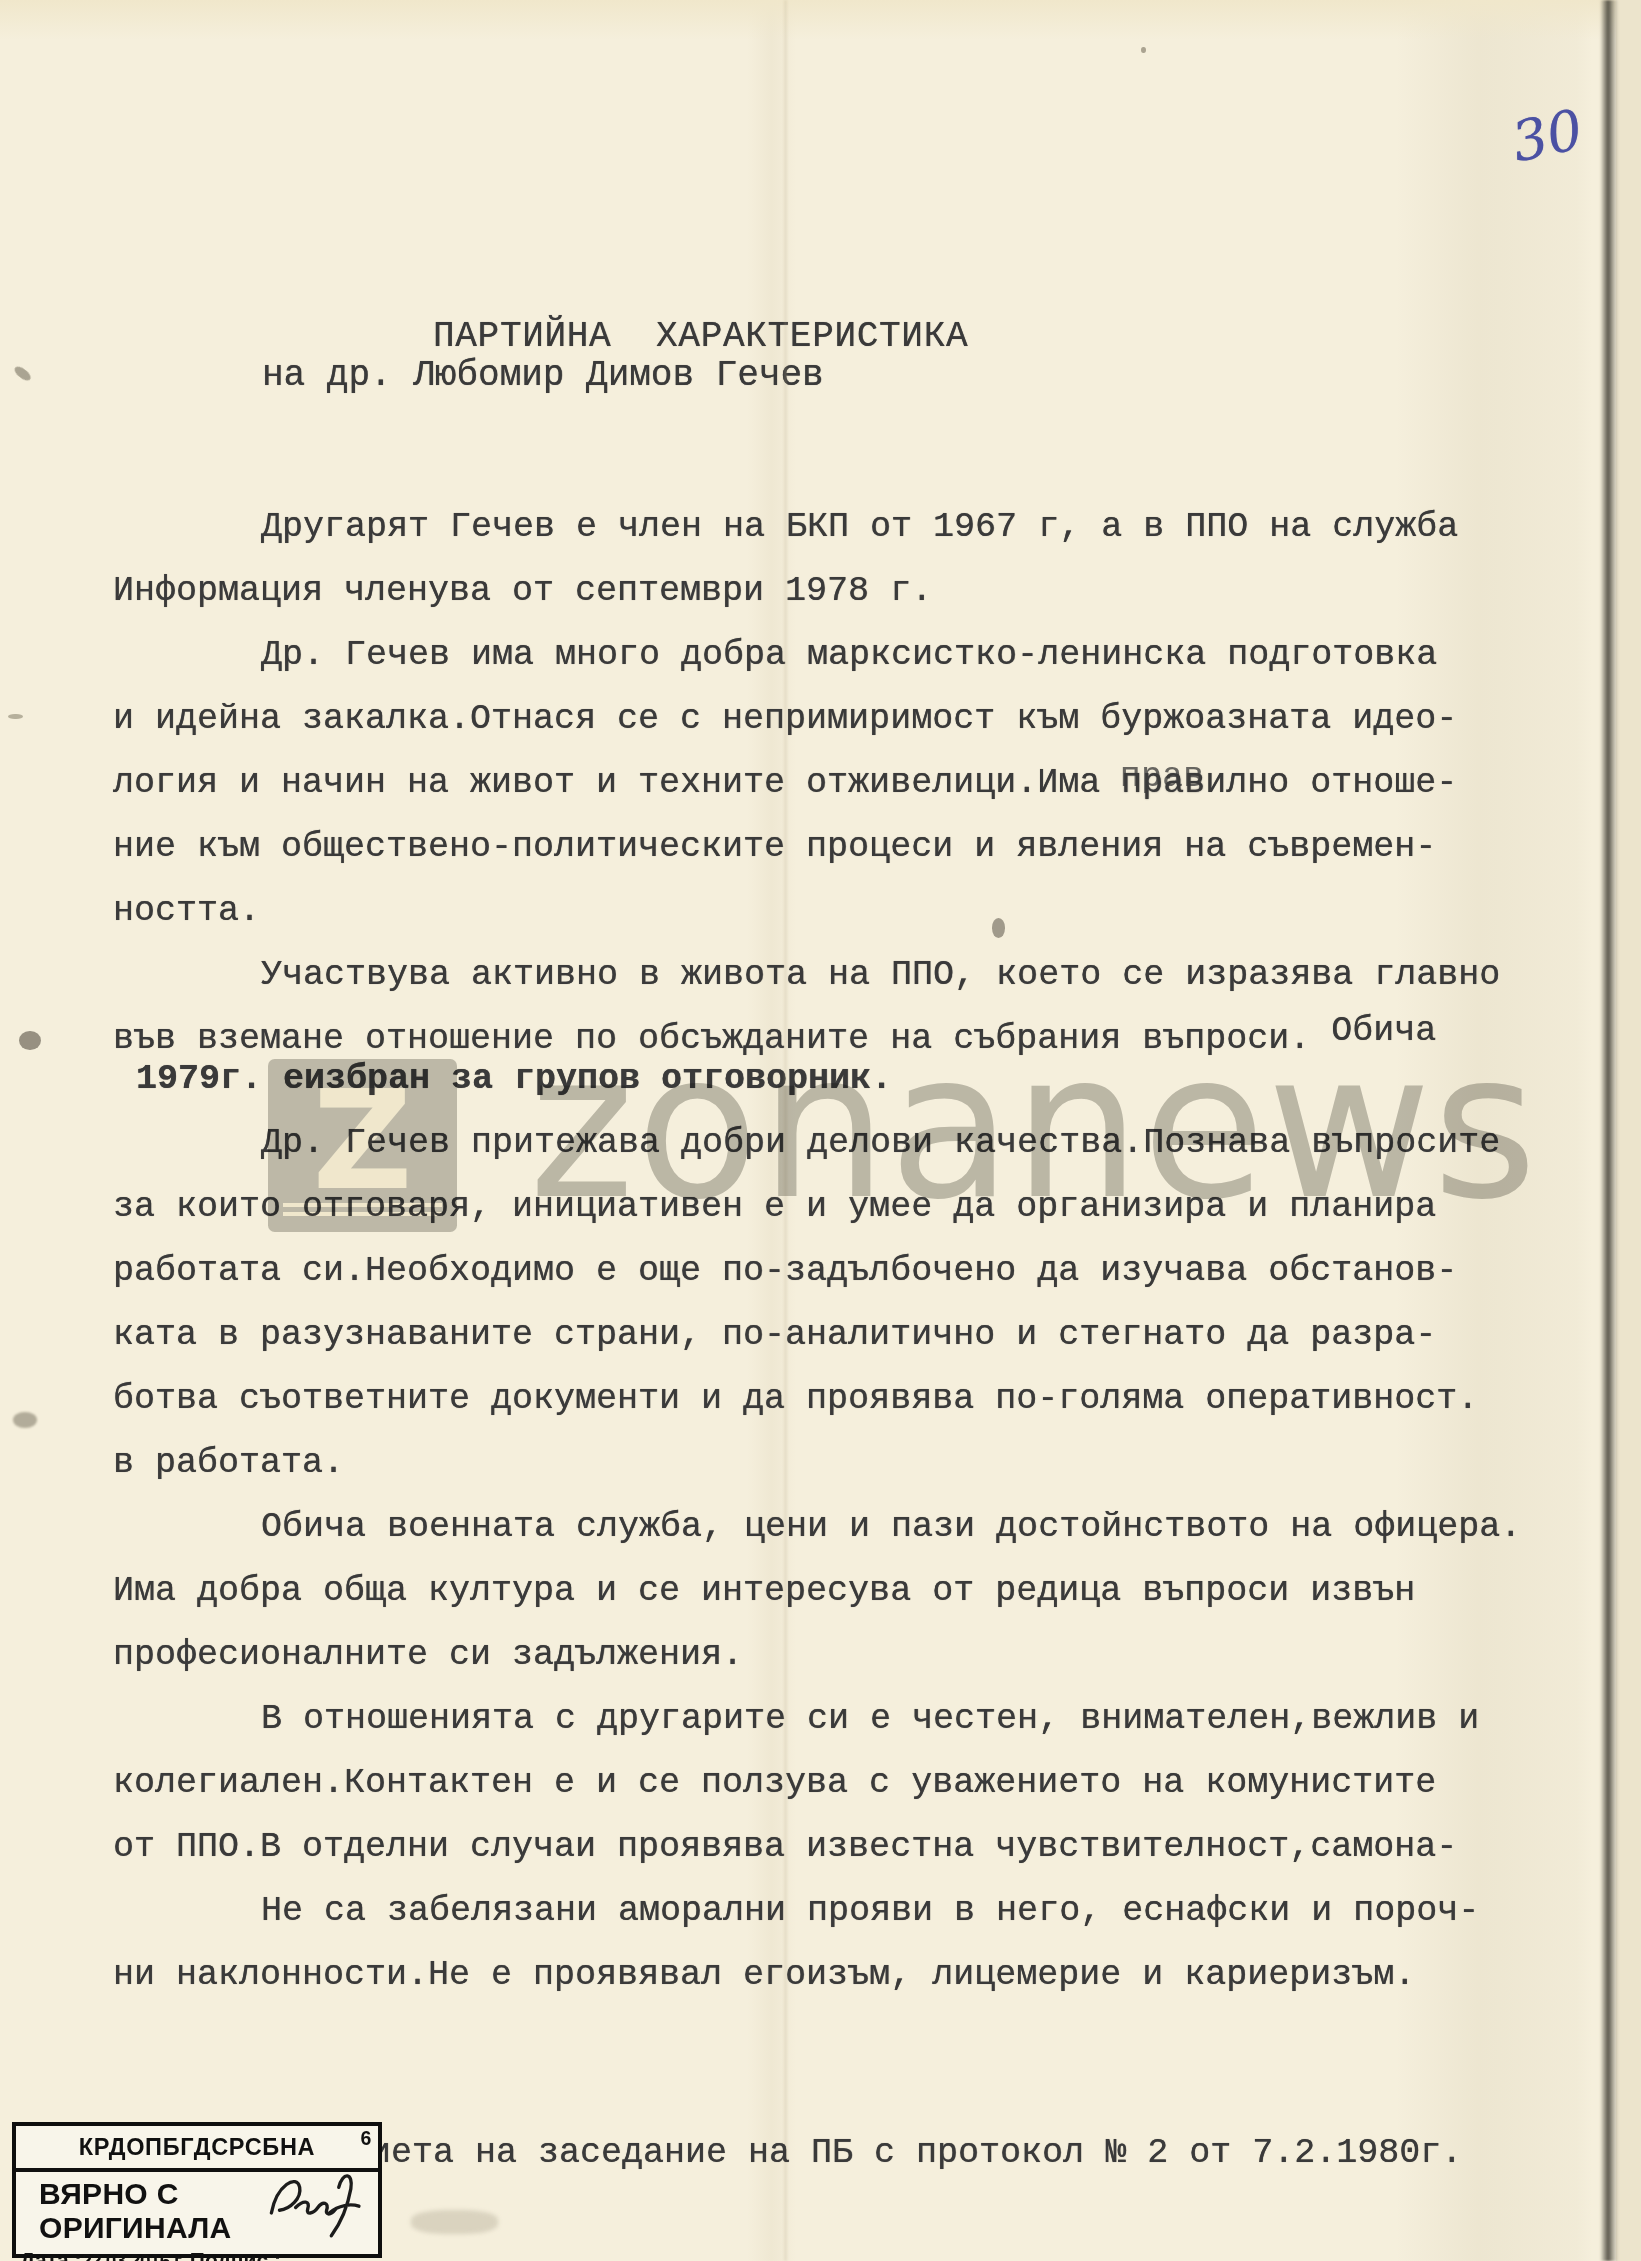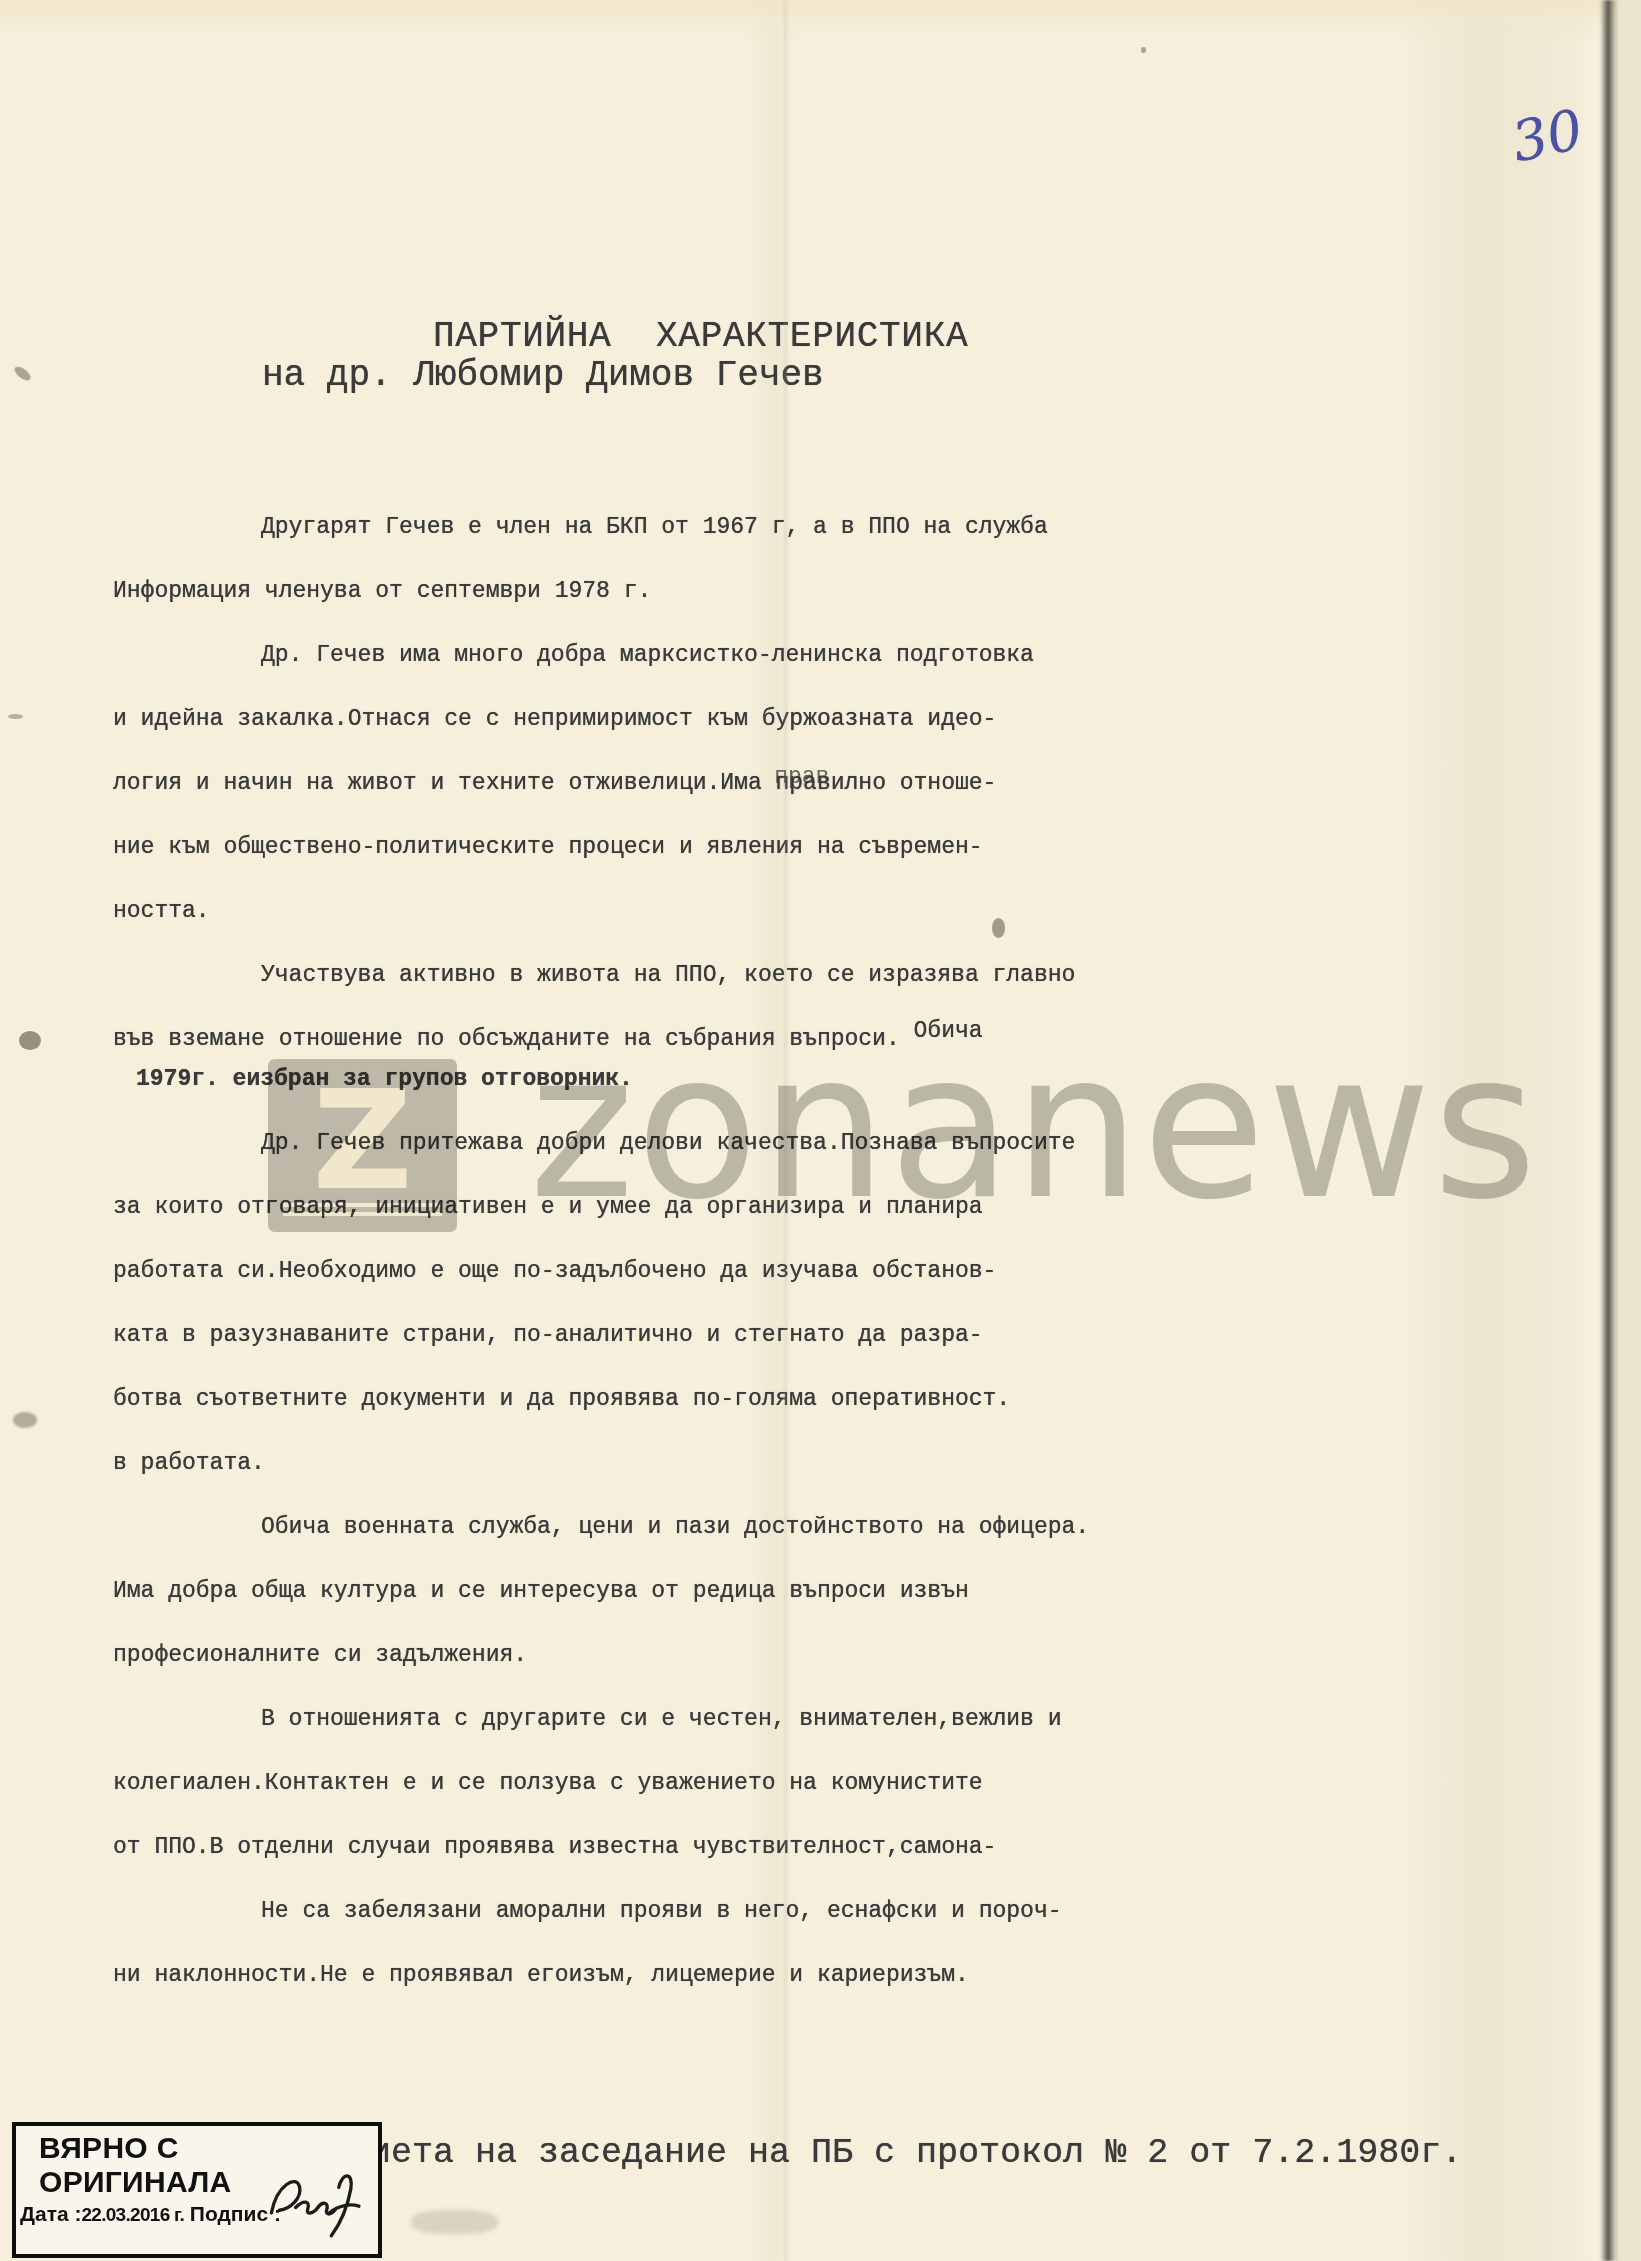--- a/index.html
+++ b/index.html
@@ -19,21 +19,21 @@
   
   .typed{
     font-family:"Liberation Mono", monospace;
     color:#3a3a3a;
     text-shadow:0 0 0.7px rgba(48,48,48,.7), 0.3px 0.3px 0 rgba(48,48,48,.35);
     white-space:pre;
   }
   .doc-title{position:absolute;left:433px;top:289px;font-size:36px;line-height:43px;letter-spacing:0.7px;margin-top:26px;}
   .doc-subtitle{position:absolute;left:262px;top:354px;font-size:36px;line-height:43px;}
   .body-block{position:absolute;left:113px;top:495px;width:1376px;}
-  .line{font-size:23px;line-height:64px;height:64px;}
+  .line{font-size:35px;line-height:64px;height:64px;}
   .line.indent{padding-left:148px;}
   .line.tight{margin-top:-24px;margin-left:23px;font-weight:bold;}
   .ov{font-weight:normal;text-shadow:-1.3px -6px 0 rgba(55,55,55,.75), 0 0 1.3px rgba(50,50,50,.85);}
   .raised{position:relative;top:-8px;}
   .footer-line{position:absolute;left:328px;top:2132px;font-size:35px;line-height:43px;z-index:1;}
 
   
   .page-number{
     position:absolute;left:1512px;top:102px;width:87px;
     font-family:"DejaVu Serif", serif;font-style:italic;
@@ -136,20 +136,24 @@
   <div class="footer-line typed">Приета на заседание на ПБ с протокол № 2 от 7.2.1980г.</div>
 
   <div class="watermark">
     <div class="wm-logo">
       <span class="wm-logo-letter">Z</span>
     </div>
     <div class="wm-text">zonanews</div>
   </div>
 
   <div class="stamp">
+    <div class="stamp-row1">
+      <span class="stamp-abbr">КРДОПБГДСРСБНА</span>
+      <span class="stamp-num">6</span>
+    </div>
     <div class="stamp-row2">ВЯРНО С ОРИГИНАЛА</div>
     <div class="stamp-row3">
       <span>Дата :</span>
       <span class="stamp-date">22.03.2016 г.</span>
       <span> Подпис :</span>
     </div>
     <svg class="stamp-sig" width="101" height="81" viewBox="0 0 150 110">
       <path d="M8,72 C16,30 46,14 50,34 C53,50 36,66 20,68 M44,64 C56,52 66,54 62,66 C59,75 70,74 77,64 C84,54 94,56 90,68 C88,75 96,76 103,67" fill="none" stroke="#1c1c1c" stroke-width="5" stroke-linecap="round"></path>
       <path d="M108,34 C114,10 130,12 126,36 C121,64 110,88 97,106 M94,72 C108,60 126,58 138,62" fill="none" stroke="#1c1c1c" stroke-width="5" stroke-linecap="round"></path>
     </svg>

